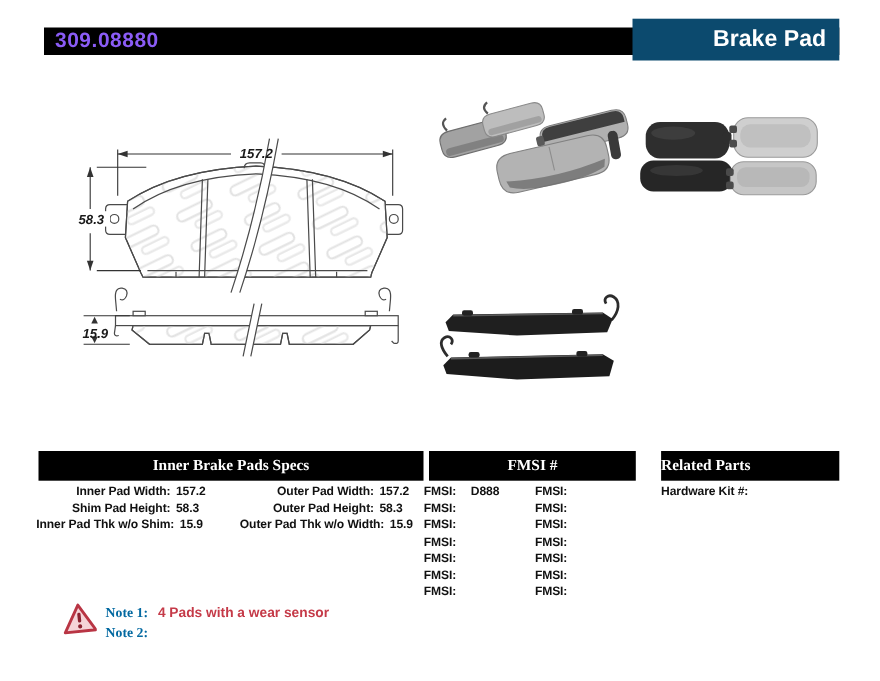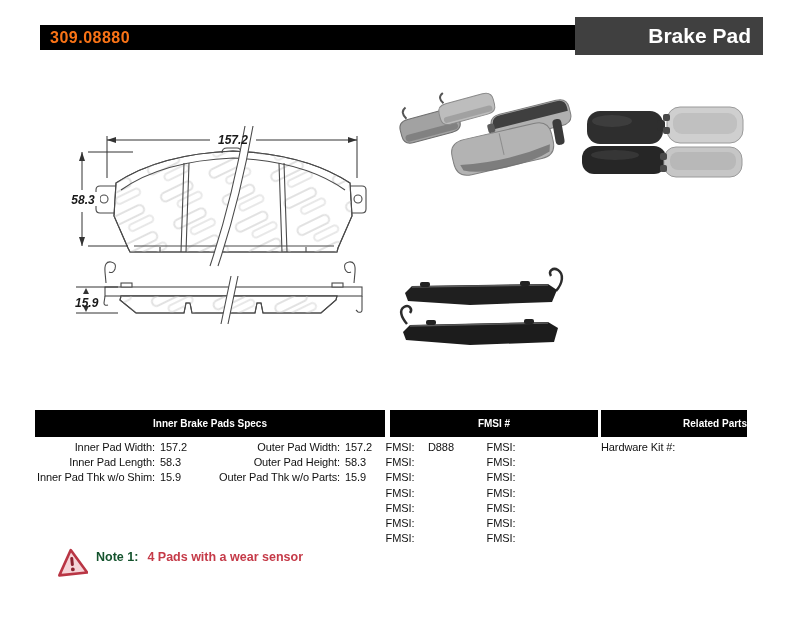--- a/index.html
+++ b/index.html
@@ -2,57 +2,57 @@
 <html style="--note-red: #c53a48; --bar-black: #000000;"><head>
 <meta charset="utf-8">
 <style>
   html,body{margin:0;padding:0;background:#fff;}
   .page{position:relative;width:800px;height:619px;background:#fff;overflow:hidden;
         font-family:"Liberation Sans",sans-serif;color:#111;}
 
   
   .header-bar{position:absolute;left:40px;top:25px;width:723px;height:25px;background:#000;
               display:flex;align-items:center;}
-  .part-number{color:#f97316;font-size:16px;font-weight:bold;padding-left:10px;letter-spacing:.5px;}
-  .title-box{position:absolute;left:575px;top:17px;width:188px;height:38px;background:#404040;
+  .part-number{color:#8b5cf6;font-size:19px;font-weight:bold;padding-left:10px;letter-spacing:.5px;}
+  .title-box{position:absolute;left:575px;top:17px;width:188px;height:38px;background:#0c4a6e;
              display:flex;align-items:center;justify-content:flex-end;}
   .product-title{color:#fff;font-size:21px;font-weight:bold;padding-right:12px;}
 
   
   .art{position:absolute;left:0;top:0;}
   .dim-text{font-family:"Liberation Sans",sans-serif;font-style:italic;font-weight:bold;
             font-size:12px;fill:#1a1a1a;}
 
   
   .tbar{position:absolute;top:410px;height:27px;background:#000;display:flex;align-items:center;}
-  .tbar span{color:#fff;font-weight:bold;font-size:10px;}
+  .tbar span{color:#fff;font-weight:bold;font-size:14px;font-family:Liberation Serif, serif;}
   .specs-bar{left:35px;width:350px;}
   .specs-bar span{flex:1;text-align:center;}
-  .fmsi-bar{left:390px;width:208px;justify-content:center;}
-  .related-bar{left:601px;width:146px;justify-content:flex-end;}
-
-  .col{position:absolute;top:440px;font-size:11px;font-weight:normal;letter-spacing:-.1px;}
+  .fmsi-bar{left:390px;width:188px;justify-content:center;}
+  .related-bar{left:601px;width:162px;justify-content:flex-start;}
+
+  .col{position:absolute;top:440px;font-size:11px;font-weight:bold;letter-spacing:-.1px;}
   .row{display:flex;height:15.2px;line-height:15.2px;}
   .inner-col{left:33px;width:172px;}
   .outer-col{left:218px;width:172px;}
   .spec-lbl{flex:1;text-align:right;white-space:nowrap;}
   .spec-val{width:45px;text-align:left;padding-left:5px;}
   .fmsi-col1{left:378px;width:104px;}
   .fmsi-col2{left:479px;width:104px;}
   .fmsi-lbl{width:44px;text-align:center;}
   .fmsi-val{padding-left:6px;}
   .related-col{left:601px;width:170px;}
   .rel-lbl{white-space:nowrap;}
   .rel-val{padding-left:5px;}
 
   
   .warning{position:absolute;left:56px;top:547px;}
   .notes{position:absolute;left:96px;top:549px;font-size:12.5px;font-weight:bold;}
   .note-row{display:flex;height:17.5px;line-height:17.5px;}
-  .note-label{color:#14532d;}
+  .note-label{color:#0369a1;font-family:Liberation Serif, serif;}
   .note-value{color:var(--note-red,#c53a48);padding-left:9px;}
 </style>
 </head>
 <body>
 
 <div class="page">
 
   <div class="header-bar">
     <span class="part-number">309.08880</span>
   </div>
@@ -197,40 +197,40 @@
   <div class="tbar related-bar">
     <span>Related Parts</span>
   </div>
 
   <div class="col inner-col">
     <div class="row">
       <span class="spec-lbl">Inner Pad Width:</span>
       <span class="spec-val">157.2</span>
     </div>
     <div class="row">
-      <span class="spec-lbl">Inner Pad Length:</span>
+      <span class="spec-lbl">Shim Pad Height:</span>
       <span class="spec-val">58.3</span>
     </div>
     <div class="row">
       <span class="spec-lbl">Inner Pad Thk w/o Shim:</span>
       <span class="spec-val">15.9</span>
     </div>
   </div>
 
   <div class="col outer-col">
     <div class="row">
       <span class="spec-lbl">Outer Pad Width:</span>
       <span class="spec-val">157.2</span>
     </div>
     <div class="row">
       <span class="spec-lbl">Outer Pad Height:</span>
       <span class="spec-val">58.3</span>
     </div>
     <div class="row">
-      <span class="spec-lbl">Outer Pad Thk w/o Parts:</span>
+      <span class="spec-lbl">Outer Pad Thk w/o Width:</span>
       <span class="spec-val">15.9</span>
     </div>
   </div>
 
   <div class="col fmsi-col1">
     <div class="row">
       <span class="fmsi-lbl">FMSI:</span>
       <span class="fmsi-val">D888</span>
     </div>
     <div class="row">
@@ -302,15 +302,19 @@
       <polygon points="16,3 30,27 2,27" fill="#f5d4d8" stroke="#b93544" stroke-width="2.6" stroke-linejoin="round"></polygon>
       <rect x="14.6" y="10" width="3" height="9" rx="1.4" fill="#8c2230"></rect>
       <circle cx="16.1" cy="22.5" r="1.9" fill="#8c2230"></circle>
     </g>
   </svg>
   <div class="notes">
     <div class="note-row">
       <span class="note-label">Note 1:</span>
       <span class="note-value">4 Pads with a wear sensor</span>
     </div>
+    <div class="note-row">
+      <span class="note-label">Note 2:</span>
+      <span class="note-value"></span>
+    </div>
   </div>
 
 </div>
 
 </body></html>

